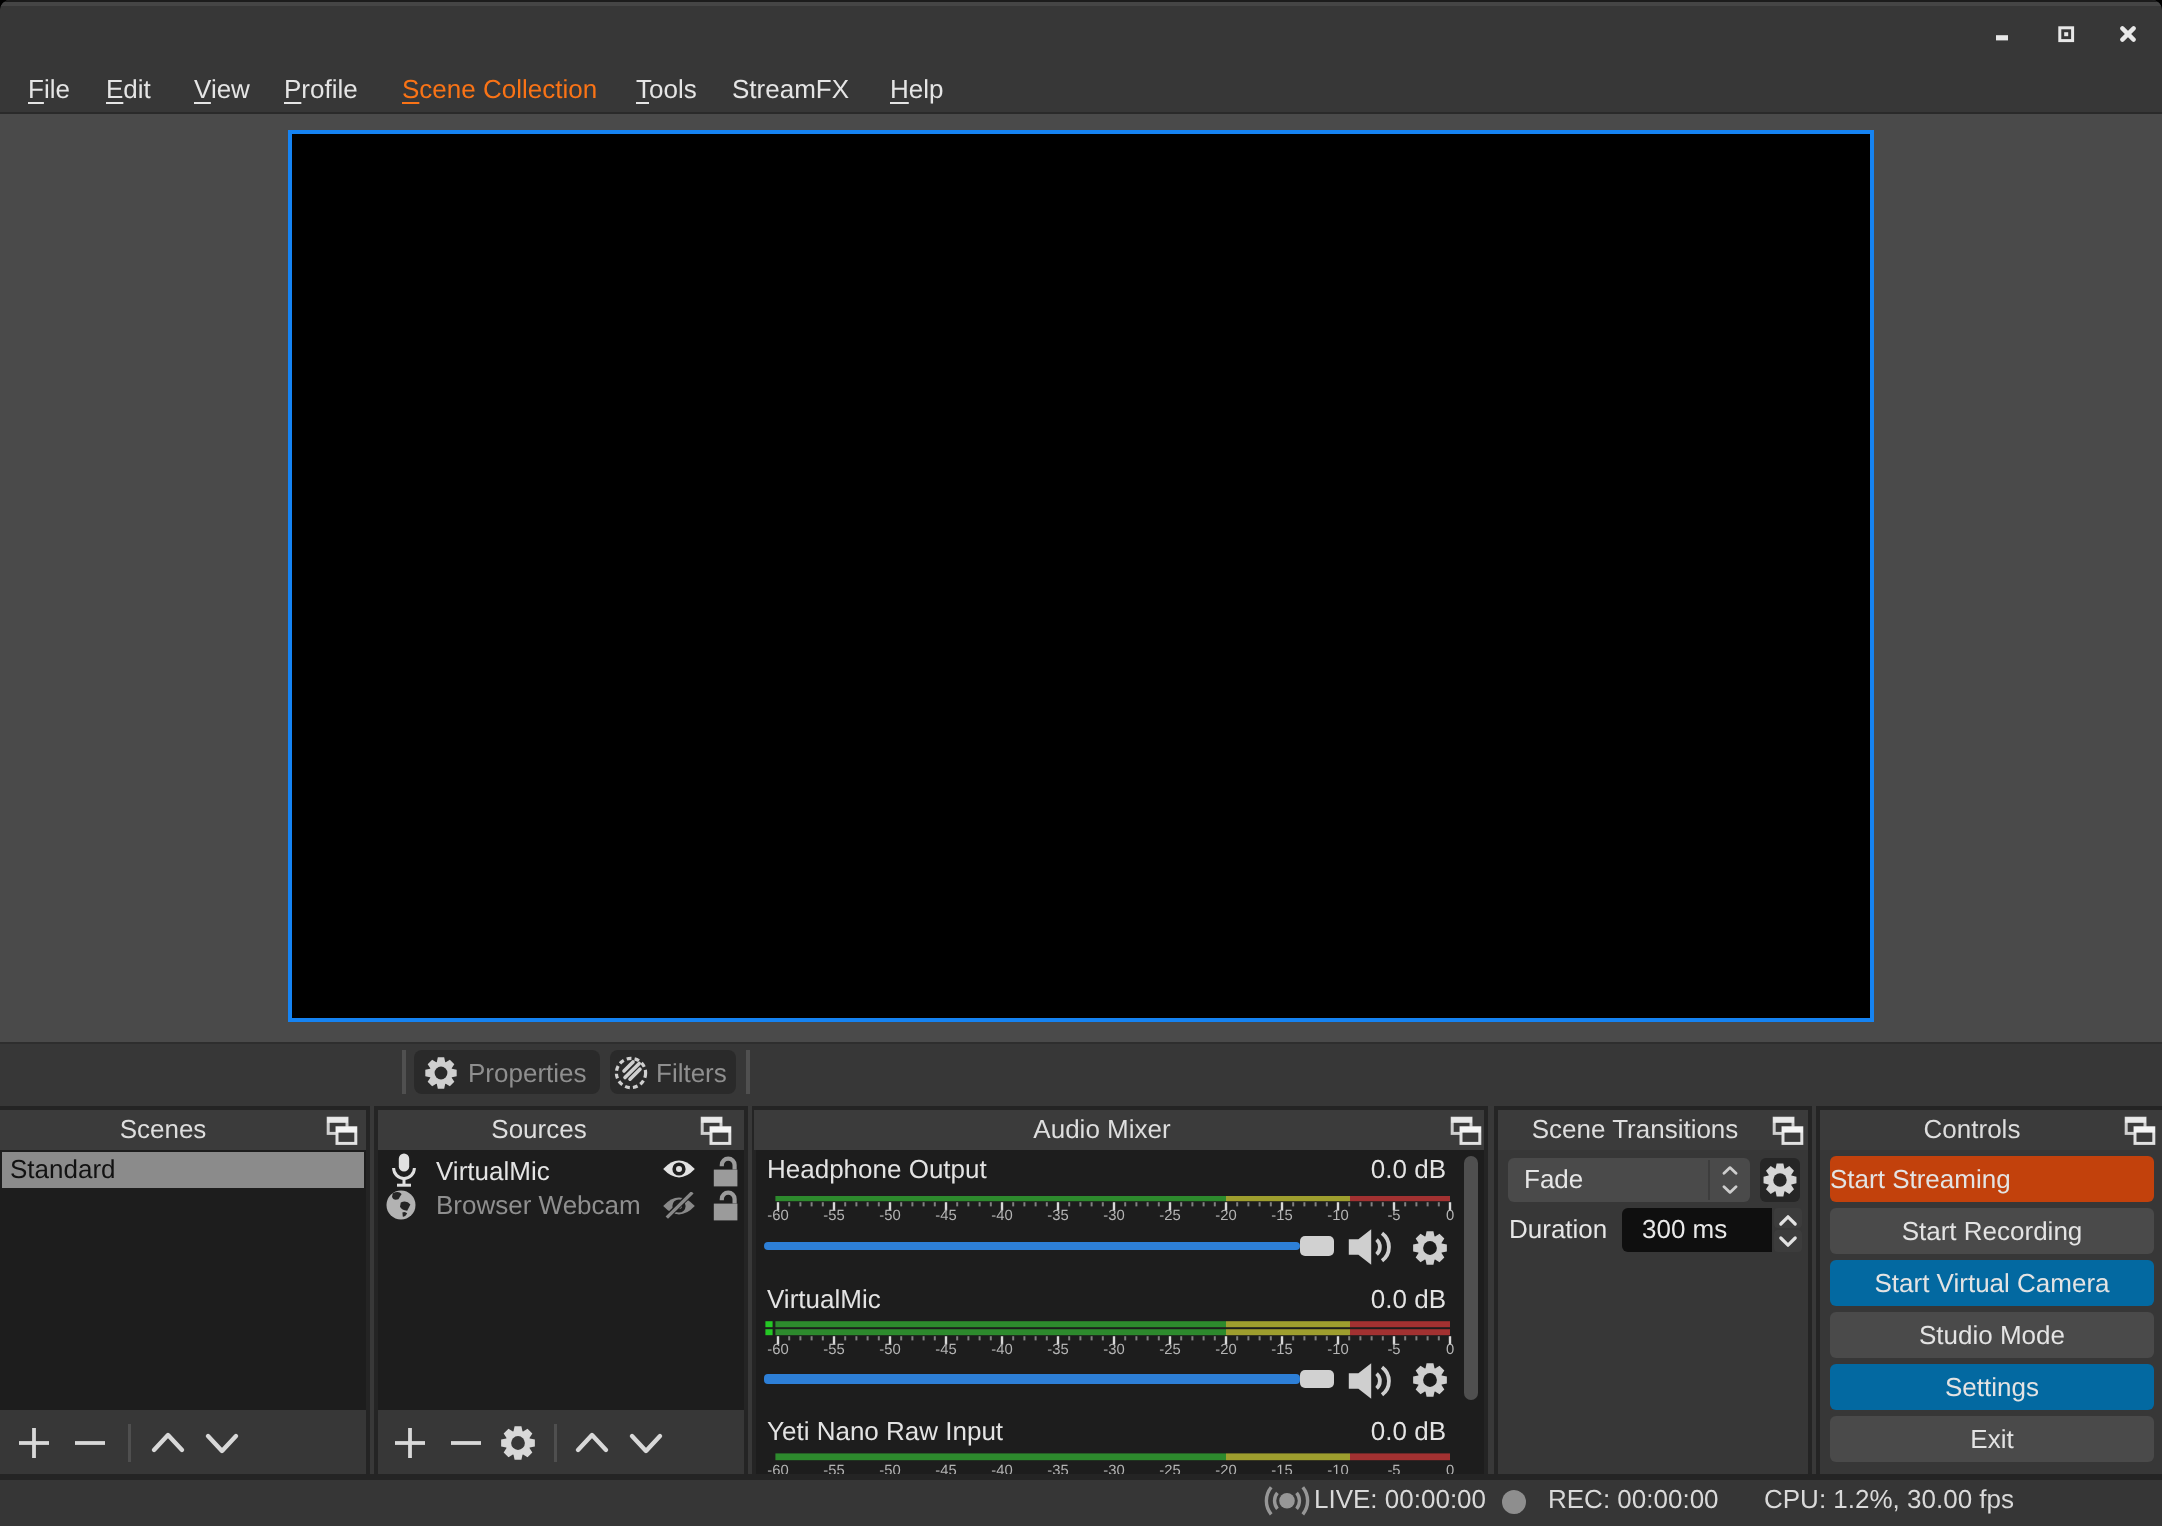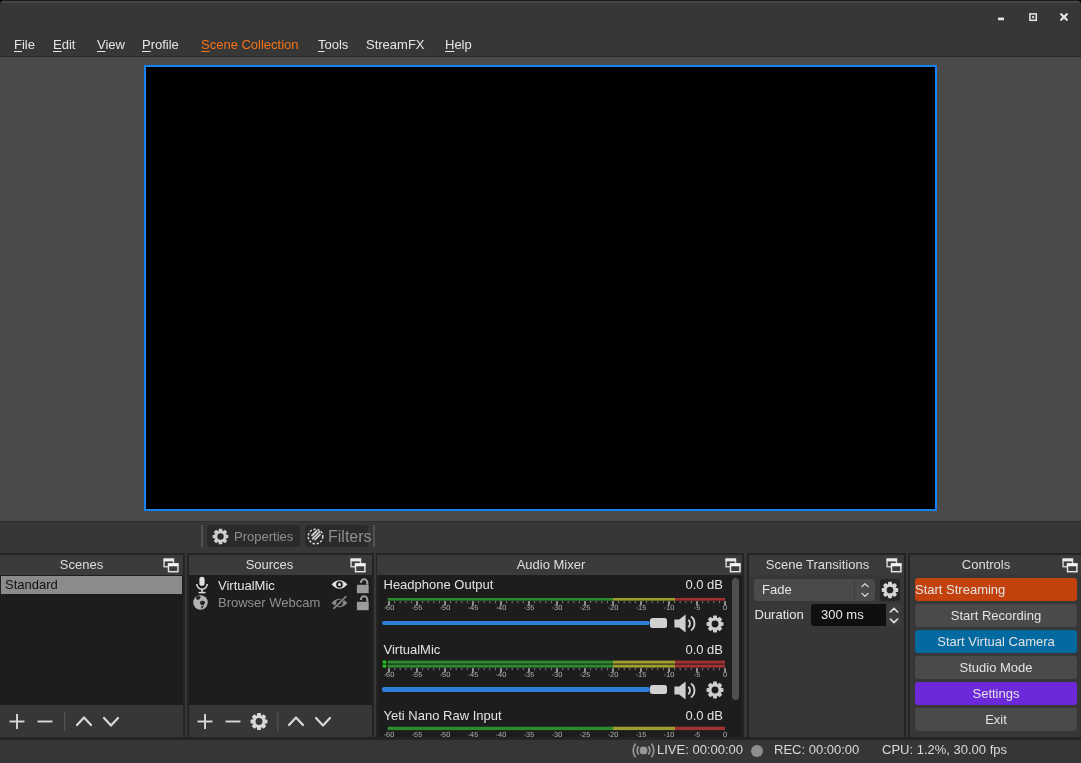--- a/index.html
+++ b/index.html
@@ -44,21 +44,21 @@
 <div class="abs" style="left:234px;top:521px;height:32px;line-height:31px;font-size:13px;color:#8f8f8f">Properties</div>
 <div class="abs" style="left:305px;top:525px;width:63px;height:22px;background:#2a2a2a;border-radius:4px"></div>
 <svg class="abs" style="left:307px;top:528px" width="17" height="17" viewBox="0 0 17 17">
       <circle cx="8.5" cy="8.5" r="7.3" fill="none" stroke="#cfcfcf" stroke-width="1.6" stroke-dasharray="2.4 1.6"></circle>
       <g stroke="#cfcfcf" stroke-width="1.8" stroke-linecap="round">
         <line x1="5" y1="7.5" x2="9.5" y2="3"></line>
         <line x1="5.5" y1="10.8" x2="12.6" y2="3.7"></line>
         <line x1="8" y1="11.6" x2="13" y2="6.6"></line>
       </g>
     </svg>
-<div class="abs" style="left:328px;top:521px;height:32px;line-height:31px;font-size:16px;color:#8f8f8f">Filters</div>
+<div class="abs" style="left:328px;top:521px;height:32px;line-height:31px;font-size:13px;color:#8f8f8f">Filters</div>
 <div class="abs" style="left:0;top:552.5px;width:1081px;height:187px;background:#242424"></div>
 <div class="abs" style="left:184.6px;top:552.5px;width:2.8px;height:184.5px;background:#383838"></div>
 <div class="abs" style="left:373.6px;top:552.5px;width:2.3px;height:184.5px;background:#383838"></div>
 <div class="abs" style="left:743.6px;top:552.5px;width:3.8px;height:184.5px;background:#383838"></div>
 <div class="abs" style="left:905.6px;top:552.5px;width:2.8px;height:184.5px;background:#383838"></div>
 <div class="abs" style="left:0;top:739.5px;width:1081px;height:23.5px;background:#363636"></div>
 <div class="abs" style="left:0px;top:555px;width:183px;height:19.5px;background:#3b3b3b"></div>
 <div class="hdr" style="left:81.5px;top:555px;height:19.5px;line-height:19.5px">Scenes</div>
 <svg style="position:absolute;left:163px;top:557.5px" width="16" height="16" viewBox="0 0 16 16">
       <rect x="1.1" y="1.1" width="9.4" height="7.6" fill="none" stroke="#cfcfcf" stroke-width="1.5"></rect>
@@ -423,21 +423,21 @@
       <rect x="1.1" y="1.1" width="9.4" height="7.6" fill="none" stroke="#cfcfcf" stroke-width="1.5"></rect>
       <rect x="0.6" y="0.6" width="10.4" height="2.8" fill="#e9e9e9"></rect>
       <rect x="5.5" y="5.9" width="9.4" height="7.8" fill="#3b3b3b" stroke="#e2e2e2" stroke-width="1.5"></rect>
       <rect x="5.0" y="5.4" width="10.4" height="2.9" fill="#f5f5f5"></rect>
     </svg>
 <div class="abs" style="left:910px;top:574.5px;width:171px;height:162.2px;background:#373737"></div>
 <div class="abs" style="left:915px;top:578px;width:162px;height:23px;background:#c2410c;border-radius:3px;text-align:left;line-height:23px;font-size:13px;color:#e3e3e3">Start Streaming</div>
 <div class="abs" style="left:915px;top:604px;width:162px;height:23px;background:#4a4a4a;border-radius:3px;text-align:center;line-height:23px;font-size:13px;color:#e3e3e3">Start Recording</div>
 <div class="abs" style="left:915px;top:630px;width:162px;height:23px;background:#0369a1;border-radius:3px;text-align:center;line-height:23px;font-size:13px;color:#e3e3e3">Start Virtual Camera</div>
 <div class="abs" style="left:915px;top:656px;width:162px;height:23px;background:#4a4a4a;border-radius:3px;text-align:center;line-height:23px;font-size:13px;color:#e3e3e3">Studio Mode</div>
-<div class="abs" style="left:915px;top:682px;width:162px;height:23px;background:#6d28d9;border-radius:3px;text-align:center;line-height:23px;font-size:13px;color:#e3e3e3">Settings</div>
+<div class="abs" style="left:915px;top:682px;width:162px;height:23px;background:#0369a1;border-radius:3px;text-align:center;line-height:23px;font-size:13px;color:#e3e3e3">Settings</div>
 <div class="abs" style="left:915px;top:708px;width:162px;height:23px;background:#4a4a4a;border-radius:3px;text-align:center;line-height:23px;font-size:13px;color:#e3e3e3">Exit</div>
 <svg class="abs" style="left:632px;top:741.5px" width="23" height="17" viewBox="0 0 23 17">
       <circle cx="11.5" cy="8.4" r="3.9" fill="#979797"></circle>
       <g stroke="#979797" stroke-width="1.7" fill="none">
         <path d="M6.7 4.4 a6.3 6.3 0 0 0 0 8"></path>
         <path d="M16.3 4.4 a6.3 6.3 0 0 1 0 8"></path>
         <path d="M3.6 1.6 a10.8 10.8 0 0 0 0 13.6"></path>
         <path d="M19.4 1.6 a10.8 10.8 0 0 1 0 13.6"></path>
       </g>
     </svg>

